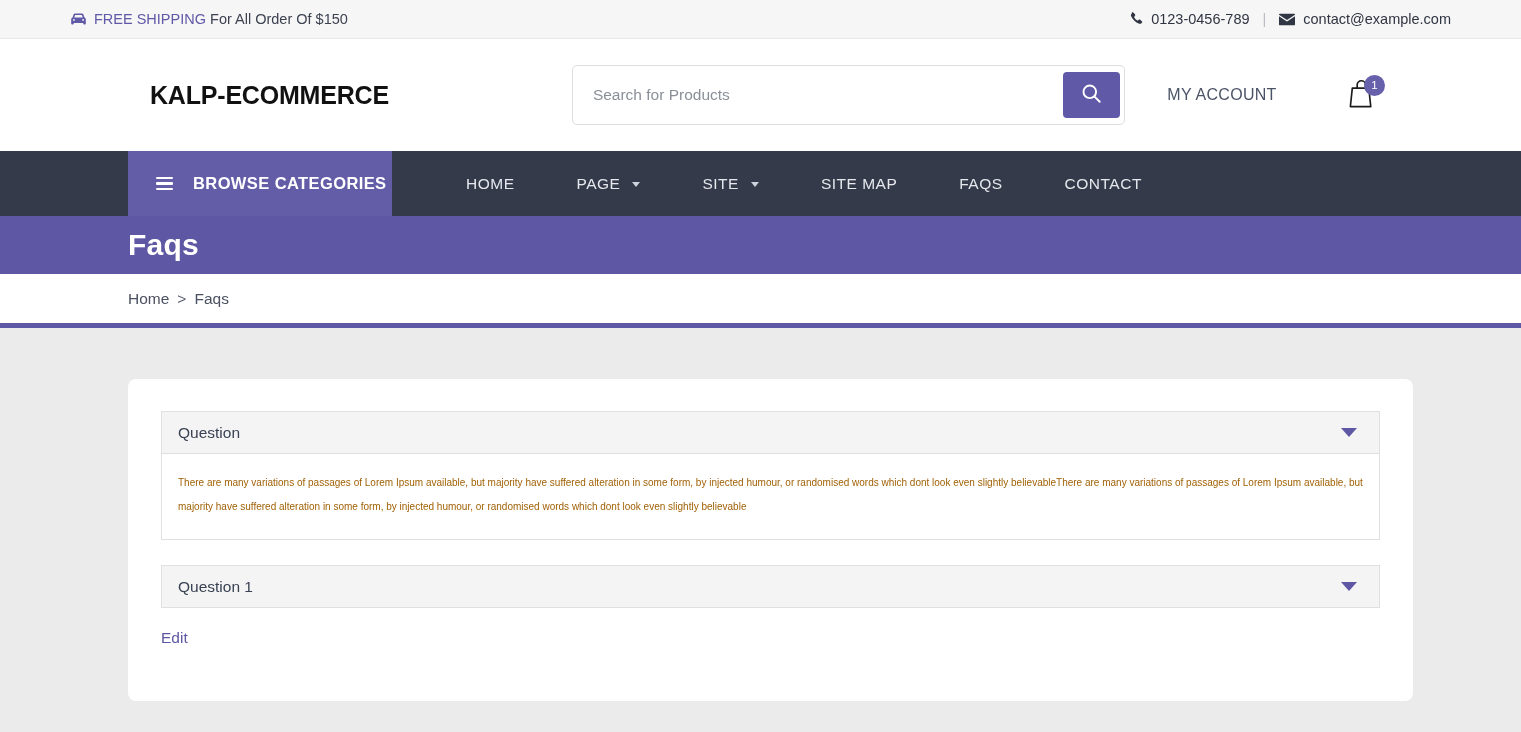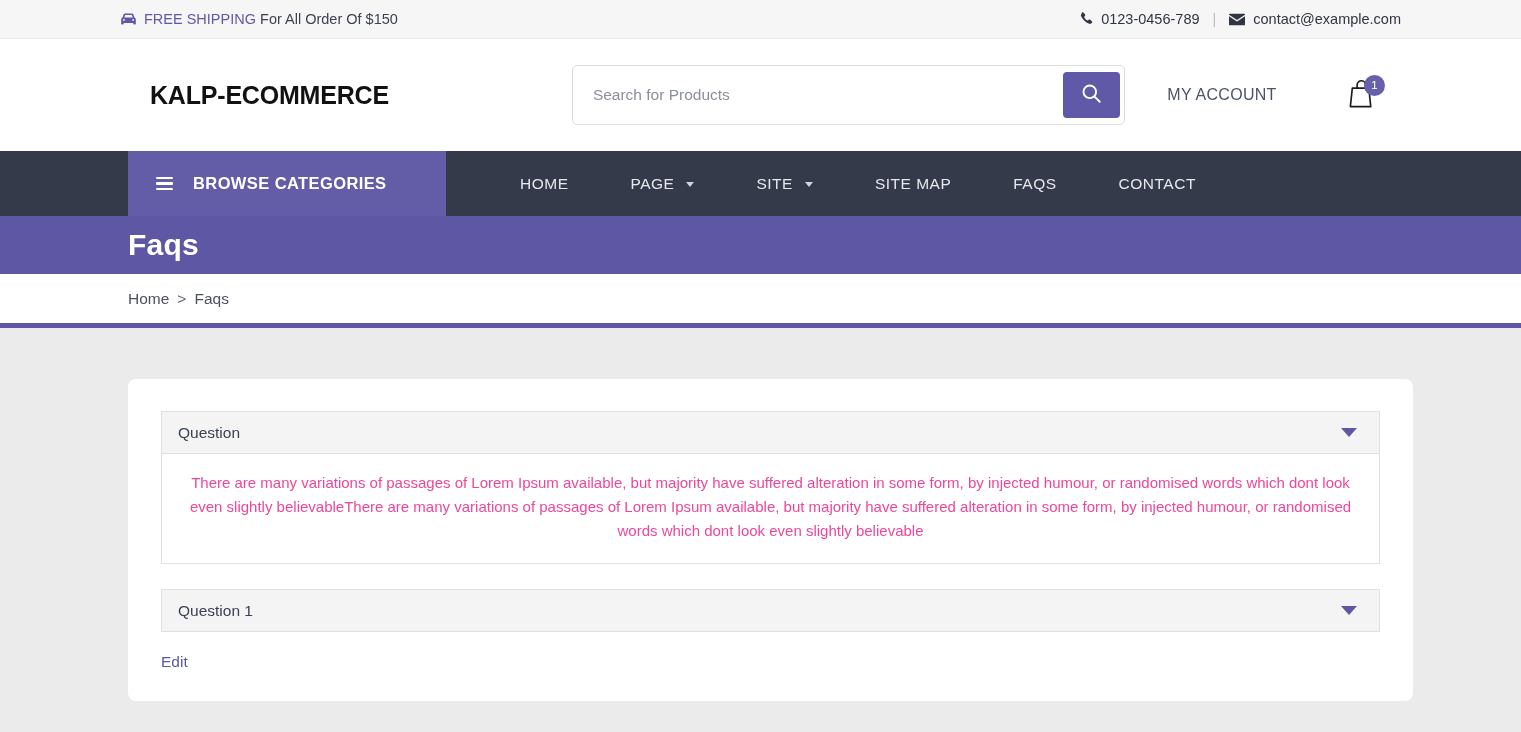--- a/index.html
+++ b/index.html
@@ -14,21 +14,21 @@
   }
 
   
   .topbar {
     height: 39px;
     background: #f6f6f6;
     border-bottom: 1px solid #e9e9e9;
     display: flex;
     align-items: center;
     justify-content: space-between;
-    padding: 0 120px;
+    padding: 0 70px;
     font-size: 14.5px;
     color: #3c4250;
     gap: 26px;
   }
   .topbar-left { display: flex; align-items: center; gap: 7px; }
   .ship-icon { color: #6059a8; display: inline-flex; align-items: center; }
   .ship-strong { color: #6059a8; font-weight: 400; }
   .ship-rest { color: #3c4250; }
 
   .topbar-right { display: flex; gap: 9px; color: #2f3542; }
@@ -125,21 +125,21 @@
 
   
   .navbar {
     height: 65px;
     background: #343a49;
     display: flex;
     align-items: stretch;
     padding-left: 128px;
   }
   .browse {
-    width: 318px;
+    width: 264px;
     background: #635da8;
     color: #ffffff;
     display: flex;
     align-items: center;
     gap: 20px;
     padding-left: 28px;
     font-size: 16.5px;
     font-weight: bold;
     letter-spacing: 0.4px;
     cursor: pointer;
@@ -229,24 +229,23 @@
     border-left: 8px solid transparent;
     border-right: 8px solid transparent;
     border-top: 9px solid #5d57a4;
   }
   .acc-body {
     border: 1px solid #e0e0e0;
     border-top: 0;
     padding: 17px 16px 20px 16px;
   }
   .acc-body p {
-    font-size: 15px;
+    font-size: 10px;
     line-height: 24px;
-    color: #ec4899;
-    text-align: center;
+    color: #a16207;
   }
   .acc-header.second { margin-top: 25px; }
   .edit-link {
     display: inline-block;
     margin-top: 21px;
     font-size: 15.5px;
     color: #5d57a4;
     text-decoration: none;
     cursor: pointer;
   }

